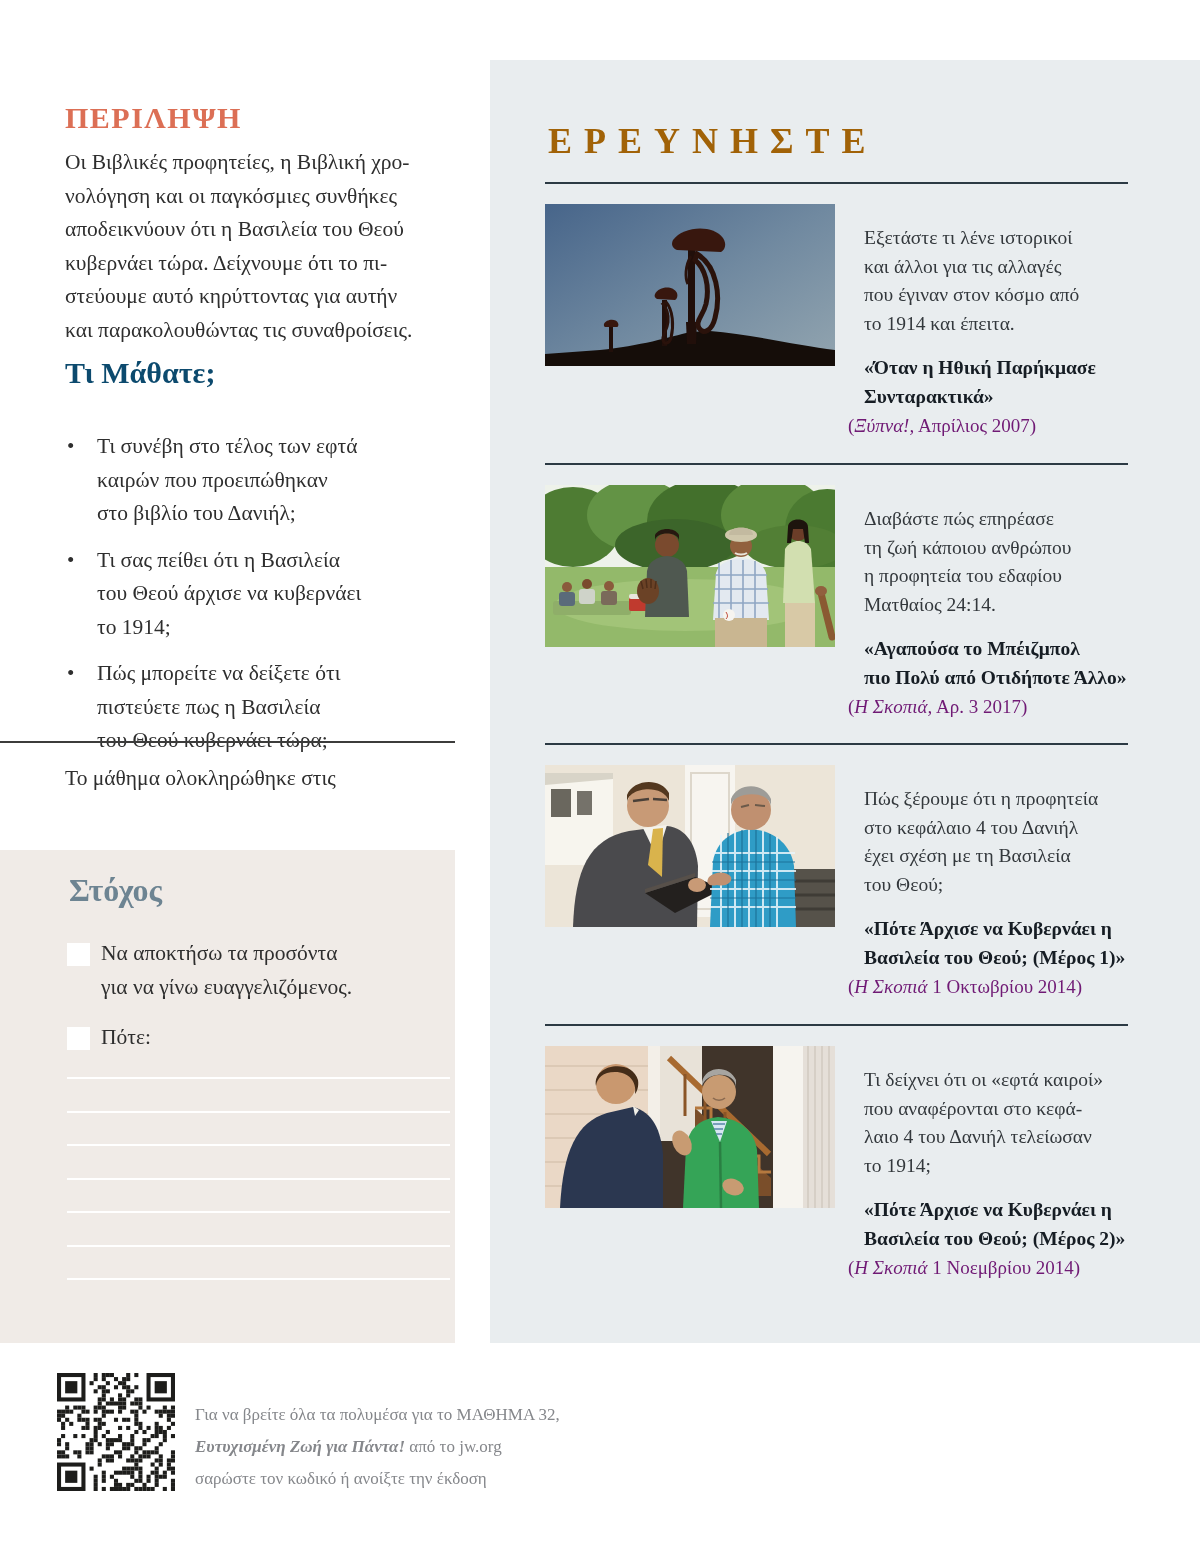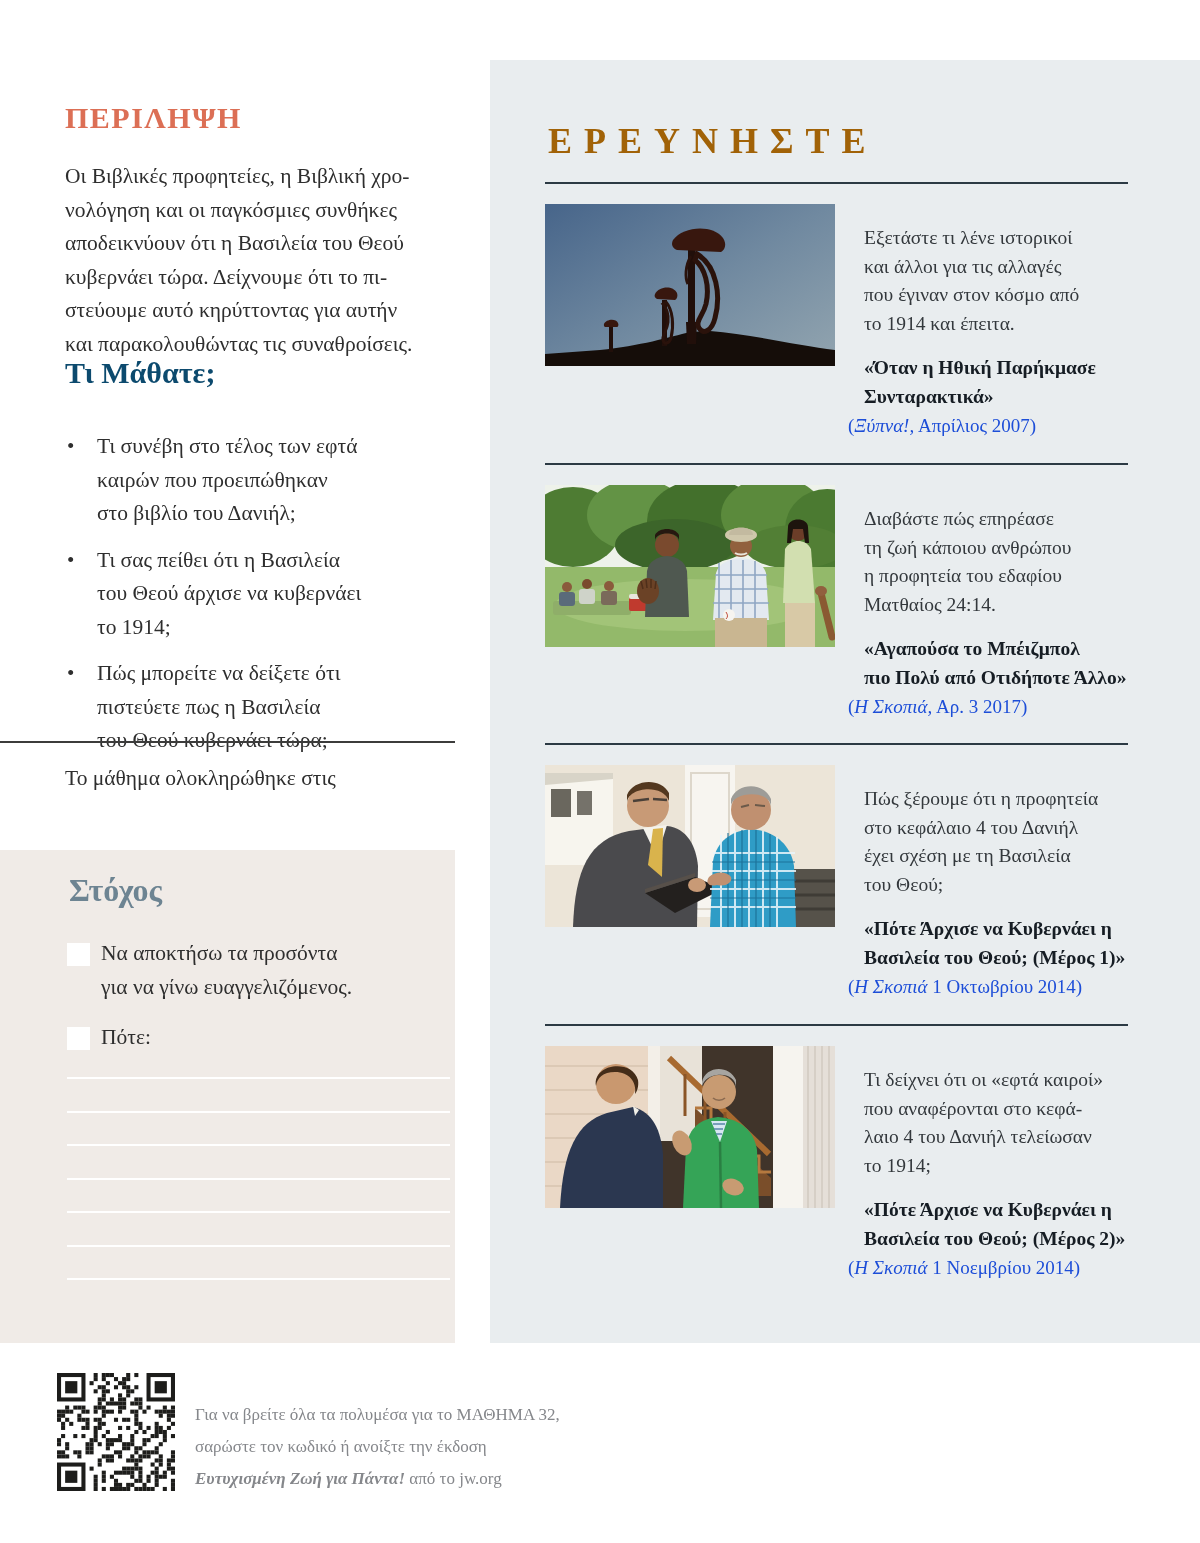--- a/index.html
+++ b/index.html
@@ -3,21 +3,21 @@
 <meta charset="utf-8">
 <style>
   html,body{margin:0;padding:0;background:#ffffff;}
   #canvas{position:relative;width:1200px;height:1543px;background:#ffffff;overflow:hidden;
           font-family:Liberation Serif, serif;color:#2e2e2e;}
   .preline{white-space:pre-line;}
 
   
   .summary-heading{position:absolute;left:65px;top:101px;font-size:30px;font-weight:bold;
                    letter-spacing:1.5px;color:#dc6f55;margin:0;}
-  .summary-body{position:absolute;left:65px;top:160px;width:420px;font-size:21.5px;
+  .summary-body{position:absolute;left:65px;top:146px;width:420px;font-size:21.5px;
                 line-height:33.5px;margin:0;color:#2e2e2e;}
   .learned-heading{position:absolute;left:65px;top:356px;font-size:30px;font-weight:bold;
                    color:#0c4a6e;margin:0;}
   .bullets{position:absolute;left:65px;top:430px;width:400px;margin:0;padding:0;list-style:none;}
   .bullets li{position:relative;padding-left:32px;margin-bottom:13px;font-size:21.5px;line-height:33.5px;}
   .bullets li .dot{position:absolute;left:2px;top:0;font-size:21px;}
   .left-divider{position:absolute;left:0;top:741px;width:455px;height:0;
                 border-top:2px solid #3c3c3b;}
   .completion-label{position:absolute;left:65px;top:762px;font-size:21.5px;line-height:33px;margin:0;}
 
@@ -38,21 +38,21 @@
   .research-panel{position:absolute;left:490px;top:60px;width:710px;height:1283px;background:#e9edef;}
   .research-heading{position:absolute;left:58px;top:60px;font-size:36px;font-weight:bold;
                     letter-spacing:12px;color:#a16207;margin:0;}
   .research-item{position:absolute;left:55px;width:583px;border-top:2px solid #2c3a44;}
   .ri-1{top:122px;} .ri-2{top:403px;} .ri-3{top:683px;} .ri-4{top:964px;}
   .research-image{position:absolute;left:0;top:20px;width:290px;height:162px;overflow:hidden;}
   .research-image svg{display:block;}
   .research-text{position:absolute;left:303px;top:24px;width:282px;}
   .research-desc{margin:16px;font-size:19.5px;line-height:28.5px;color:#33383c;}
   .research-title{margin:11px 0 0 16px;font-size:19.5px;line-height:28.5px;font-weight:bold;color:#161d24;}
-  .research-source{margin:1px 0 0 0;font-size:19px;line-height:28.5px;color:#1d4ed8;}
+  .research-source{margin:1px 0 0 0;font-size:19px;line-height:28.5px;color:#701a75;}
   .research-source .pub{font-style:italic;}
 
   
   .footer-qr{position:absolute;left:57px;top:1373px;width:118px;height:118px;}
   .footer-text{position:absolute;left:195px;top:1399px;width:470px;font-size:17px;
                line-height:32px;color:#85878b;}
   .footer-text .pub{font-style:italic;font-weight:bold;color:#85878b;}
 </style>
 </head>
 <body>
@@ -580,17 +580,17 @@
         <rect x="20" y="28" width="1" height="1" fill="#1d1d1b"></rect>
         <rect x="21" y="28" width="1" height="1" fill="#1d1d1b"></rect>
         <rect x="22" y="28" width="1" height="1" fill="#1d1d1b"></rect>
         <rect x="23" y="28" width="1" height="1" fill="#1d1d1b"></rect>
         <rect x="26" y="28" width="1" height="1" fill="#1d1d1b"></rect>
         <rect x="28" y="28" width="1" height="1" fill="#1d1d1b"></rect>
       </svg>
   </div>
   <div class="footer-text">
     <div>Για να βρείτε όλα τα πολυμέσα για το ΜΑΘΗΜΑ 32,</div>
+    <div><span class="pub">Ευτυχισμένη Ζωή για Πάντα!</span><span> από το jw.org</span></div>
     <div>σαρώστε τον κωδικό ή ανοίξτε την έκδοση</div>
-    <div><span class="pub">Ευτυχισμένη Ζωή για Πάντα!</span><span> από το jw.org</span></div>
   </div>
 
 </div>
 
 </body></html>

